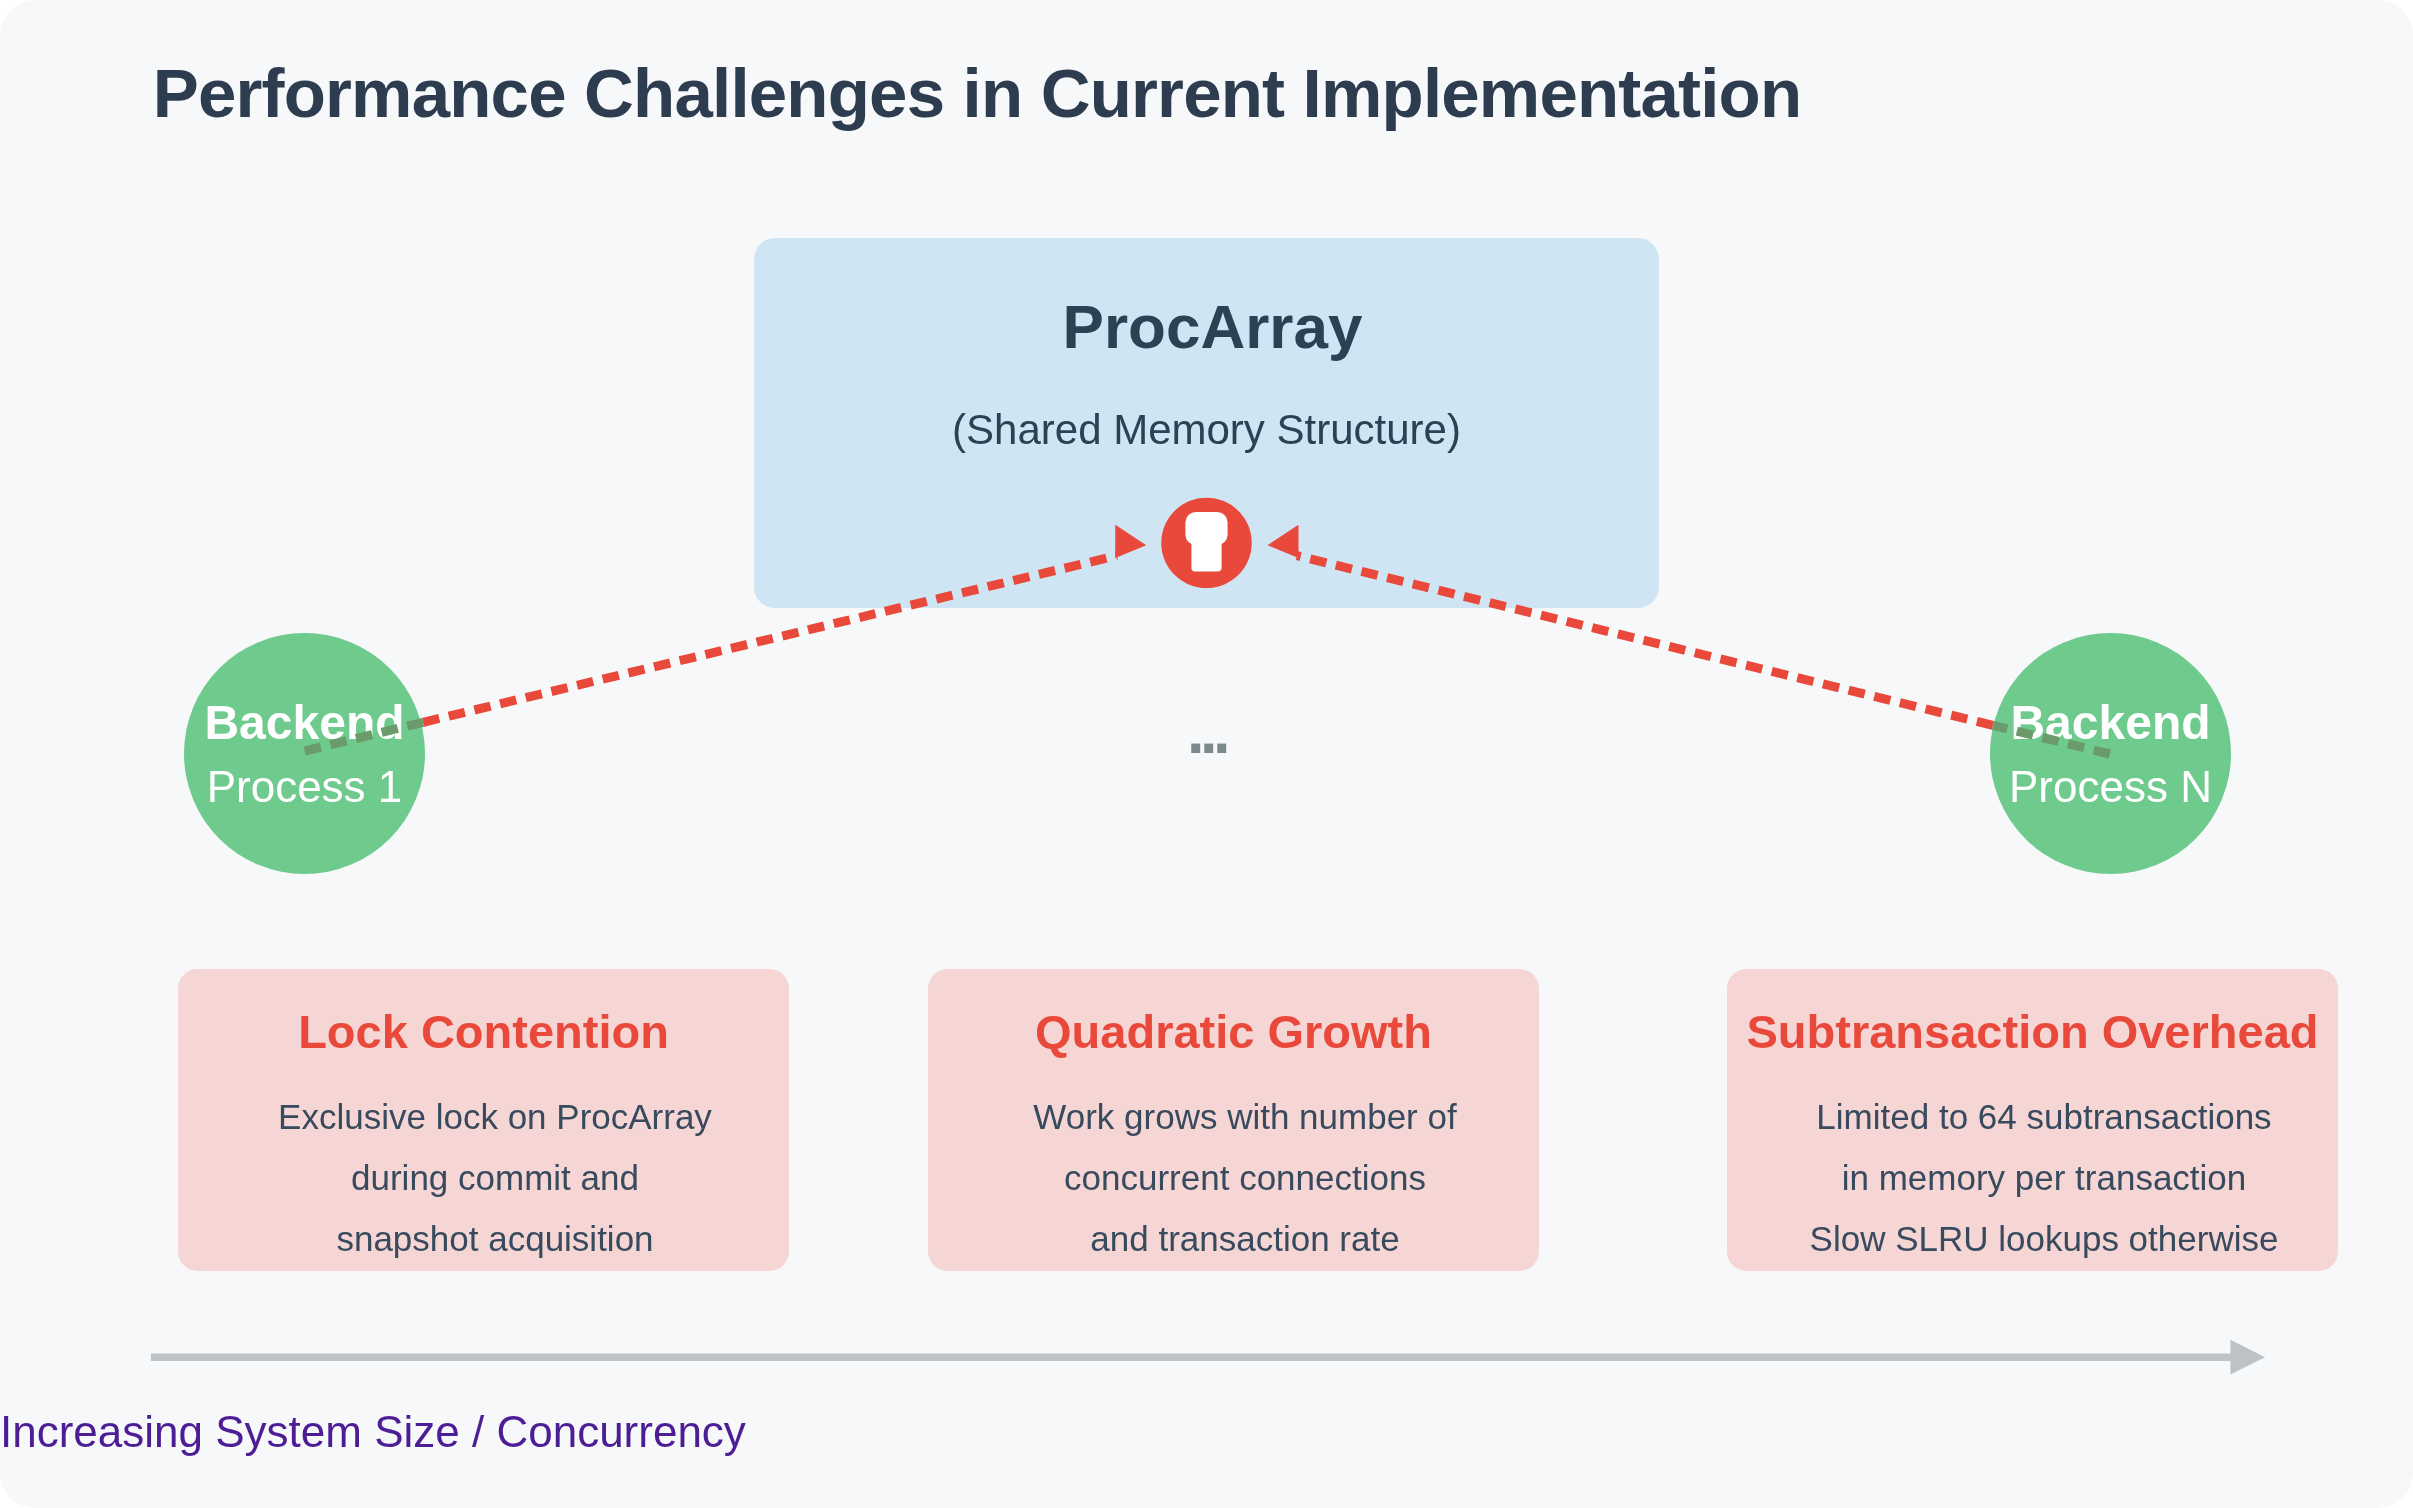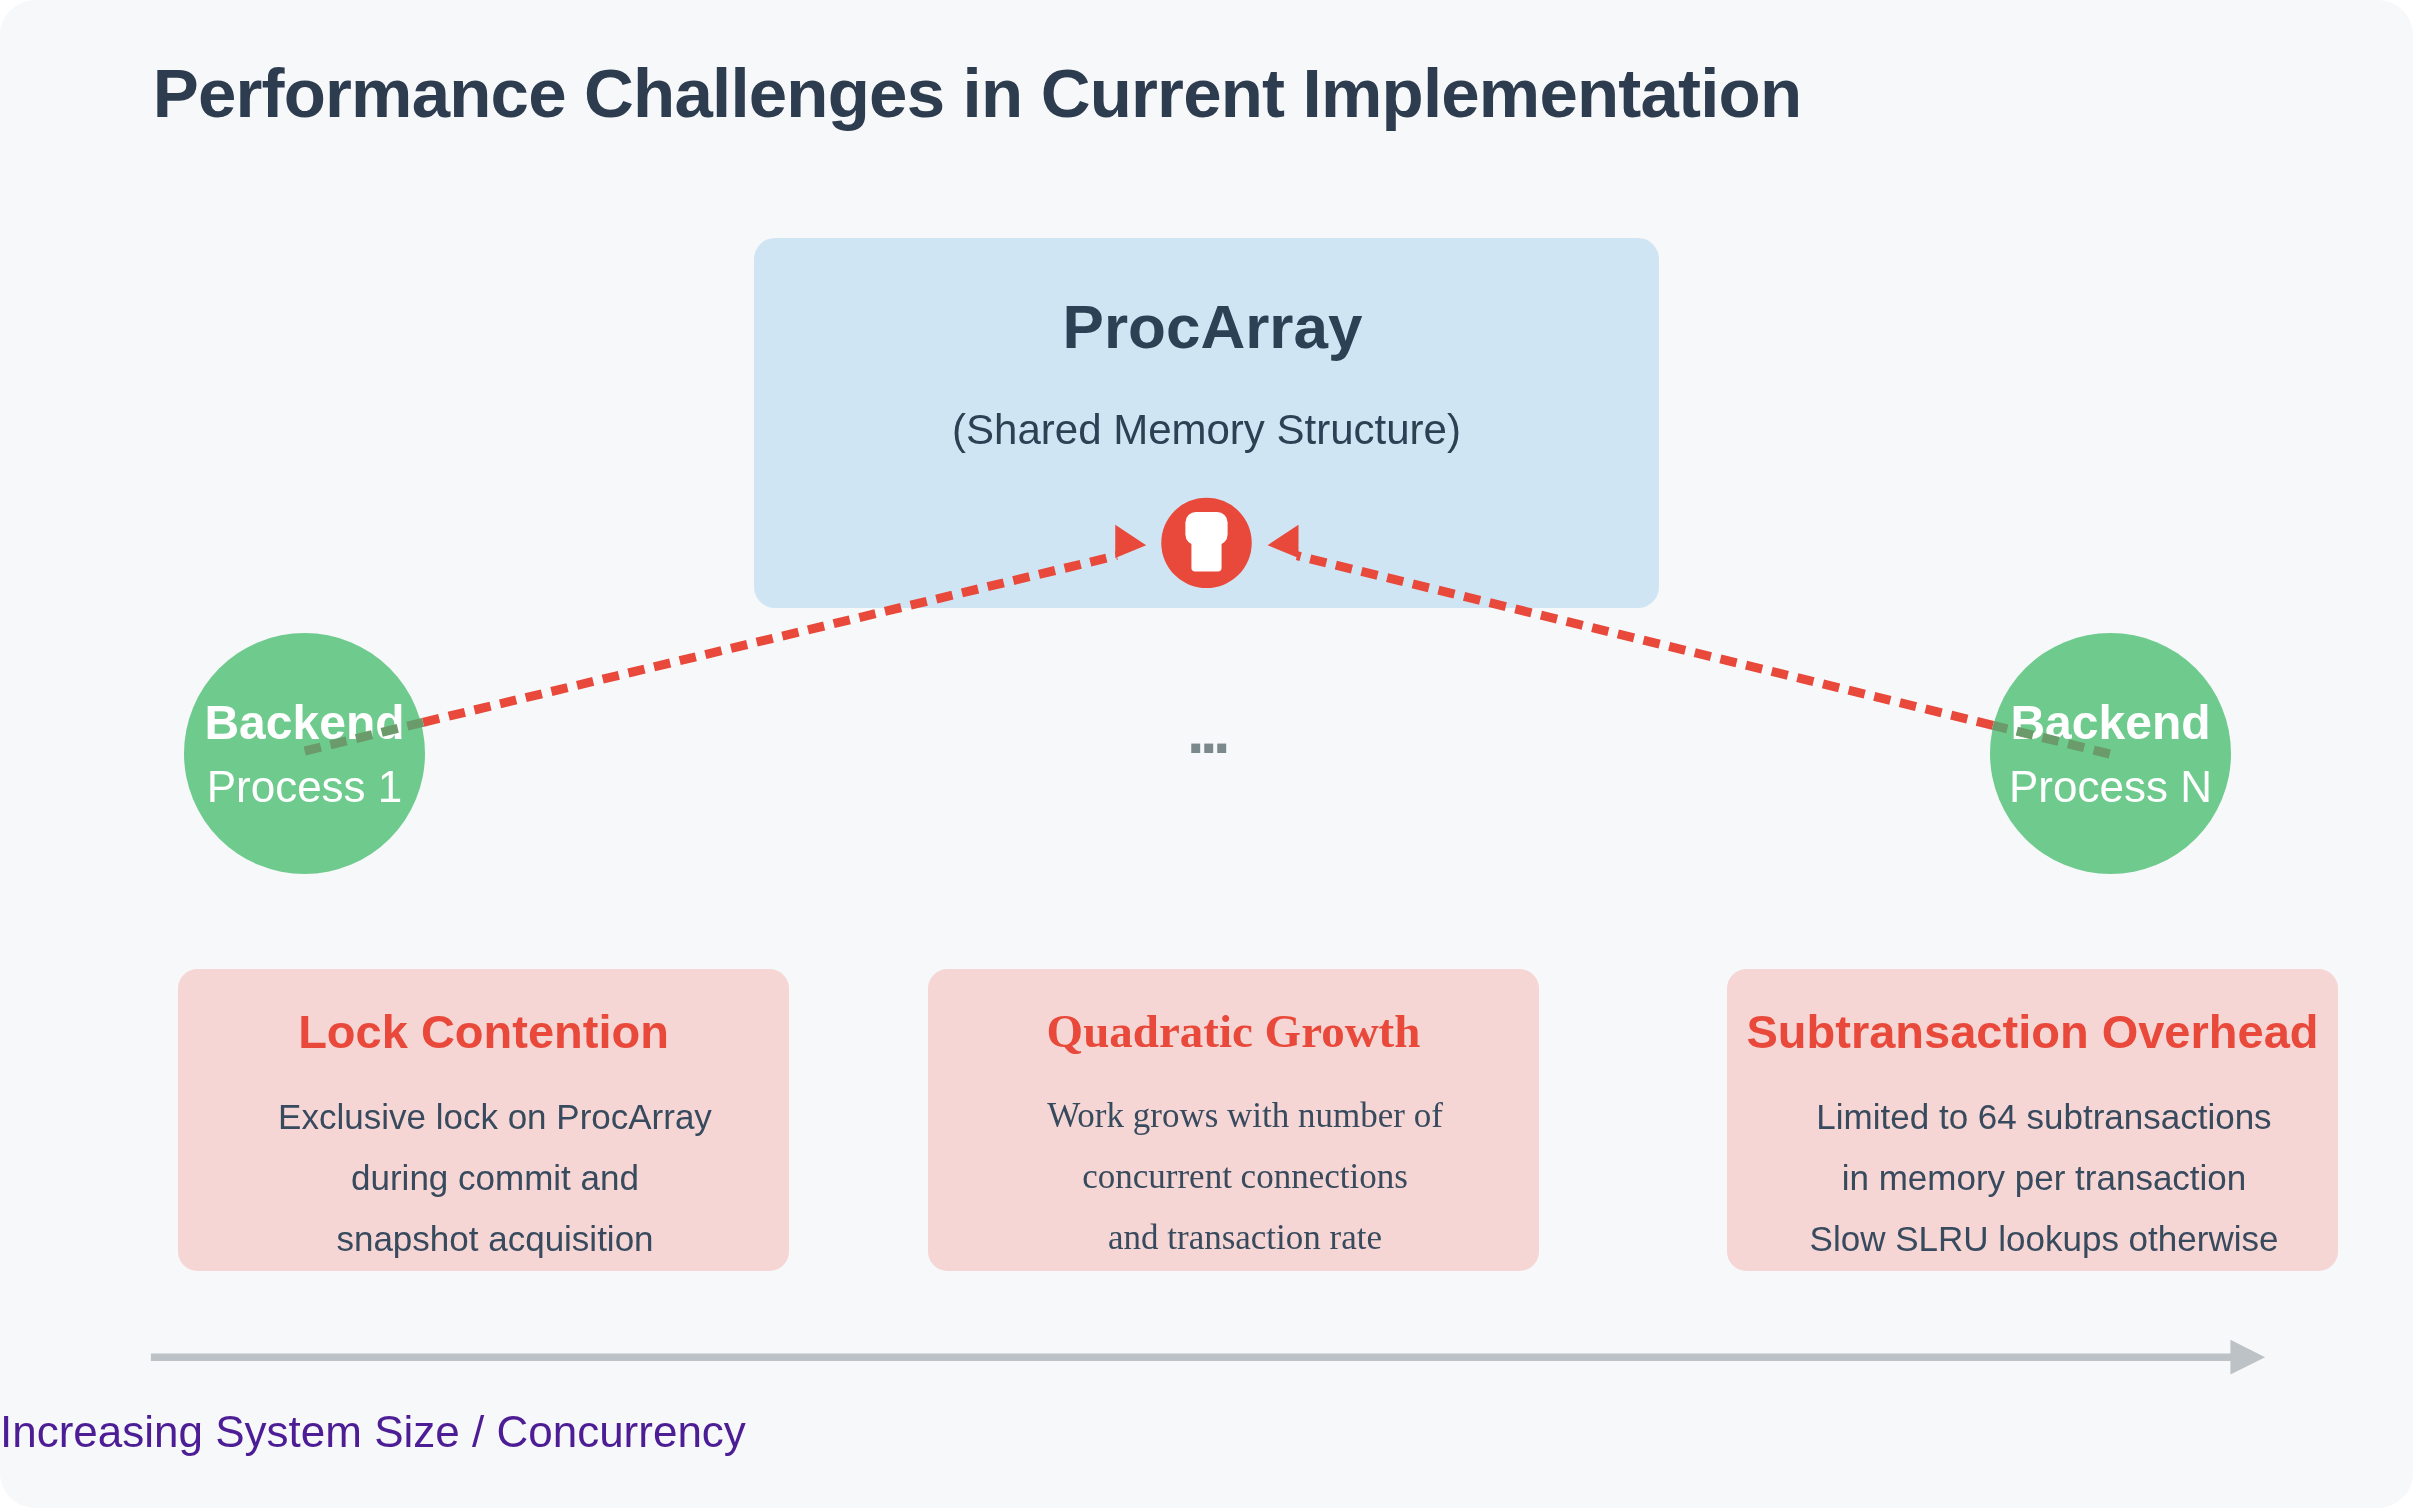--- a/index.html
+++ b/index.html
@@ -51,21 +51,21 @@
     font-size:63px;font-weight:700;letter-spacing:-4.5px;
     color:#7b888c;line-height:1;
   }
   .challenge-box{
     position:absolute;top:969px;width:611px;height:302px;
     background:#f6d6d4;border-radius:19.6px;
     text-align:center;
     margin-left:27px;
   }
   .challenge-box.c0{left:151px;}
-  .challenge-box.c1{left:901px;font-family:Liberation Serif, serif;}
+  .challenge-box.c1{left:901px;}
   .challenge-box.c2{left:1700px;}
   .challenge-title{
     margin-top:35px;
     font-size:47px;font-weight:700;color:#e8493a;
   }
   .challenge-body{
     margin-top:27px;
     font-size:35px;font-weight:400;color:#374a5e;
     line-height:61px;
     padding-left:23px;

